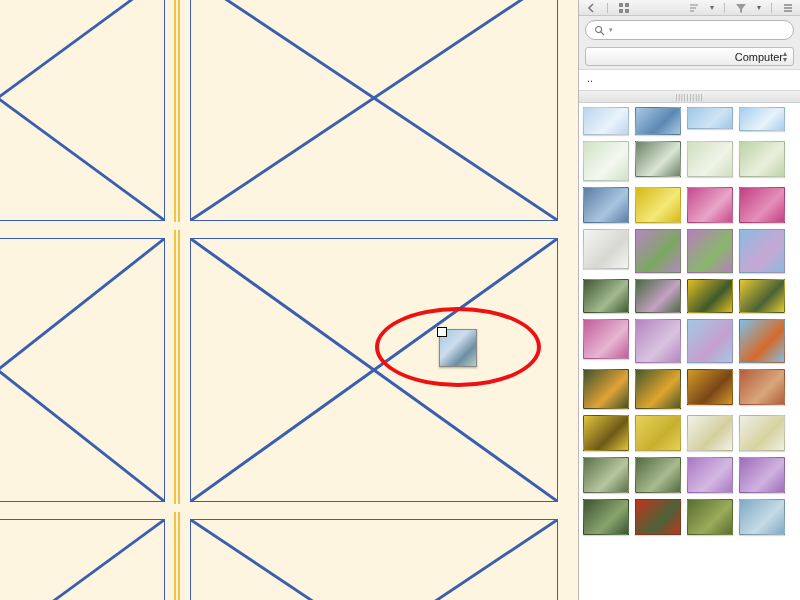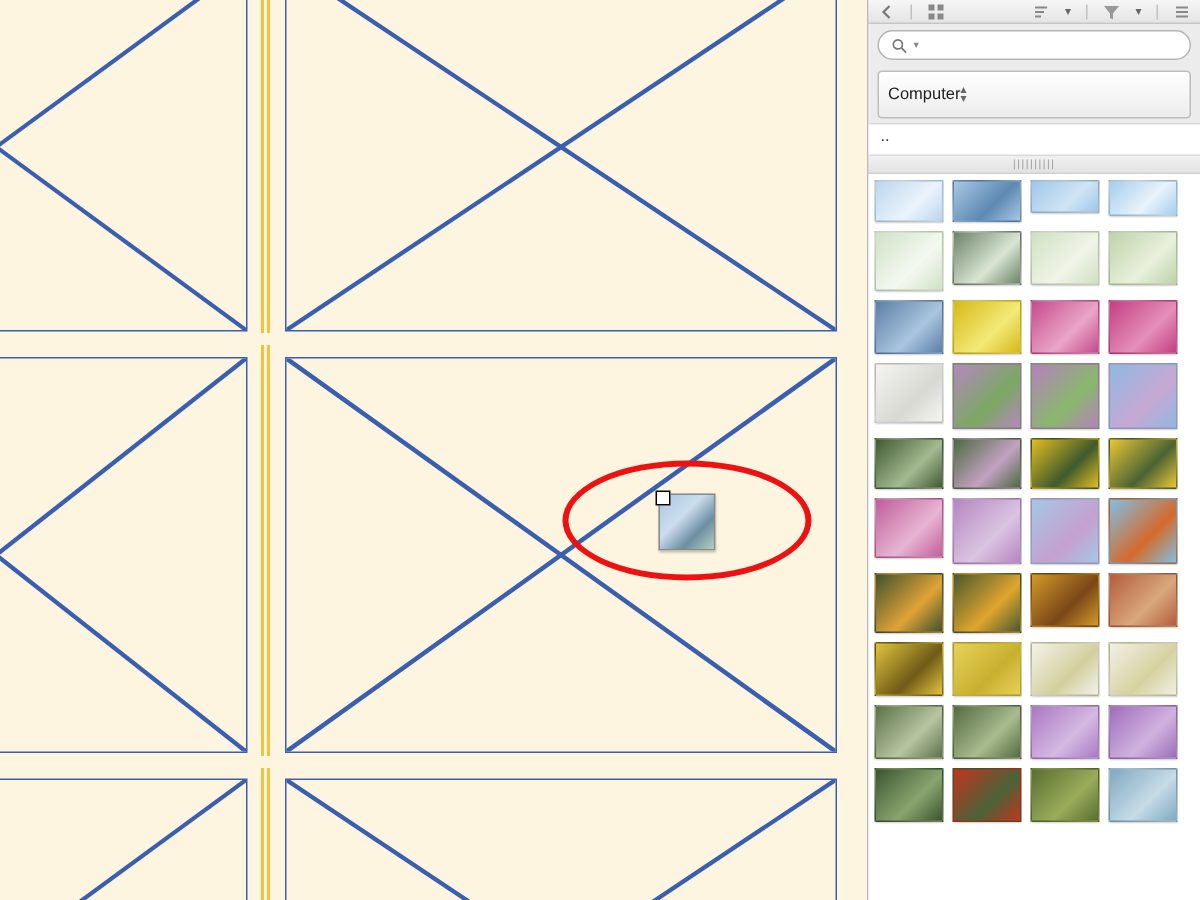--- a/index.html
+++ b/index.html
@@ -109,27 +109,27 @@
     border: none; outline: none; flex: 1; font-size: 11px; background: transparent;
   }
   .mag-icon { width: 11px; height: 11px; }
 
   .loc-row {
     padding: 3px 6px;
     background: #ececec;
   }
   .loc-select {
     width: 100%;
-    height: 32px;
+    height: 19px;
     border: 1px solid #bdbdbd;
     border-radius: 3px;
     background: linear-gradient(#ffffff,#ececec);
     display: flex;
     align-items: center;
-    justify-content: flex-start;
+    justify-content: flex-end;
     padding: 0 6px;
     font-size: 11px;
     color: #222;
   }
   .dots-row {
     height: 22px;
     background: #fff;
     padding: 2px 8px;
     font-size: 11px;
     color: #333;

